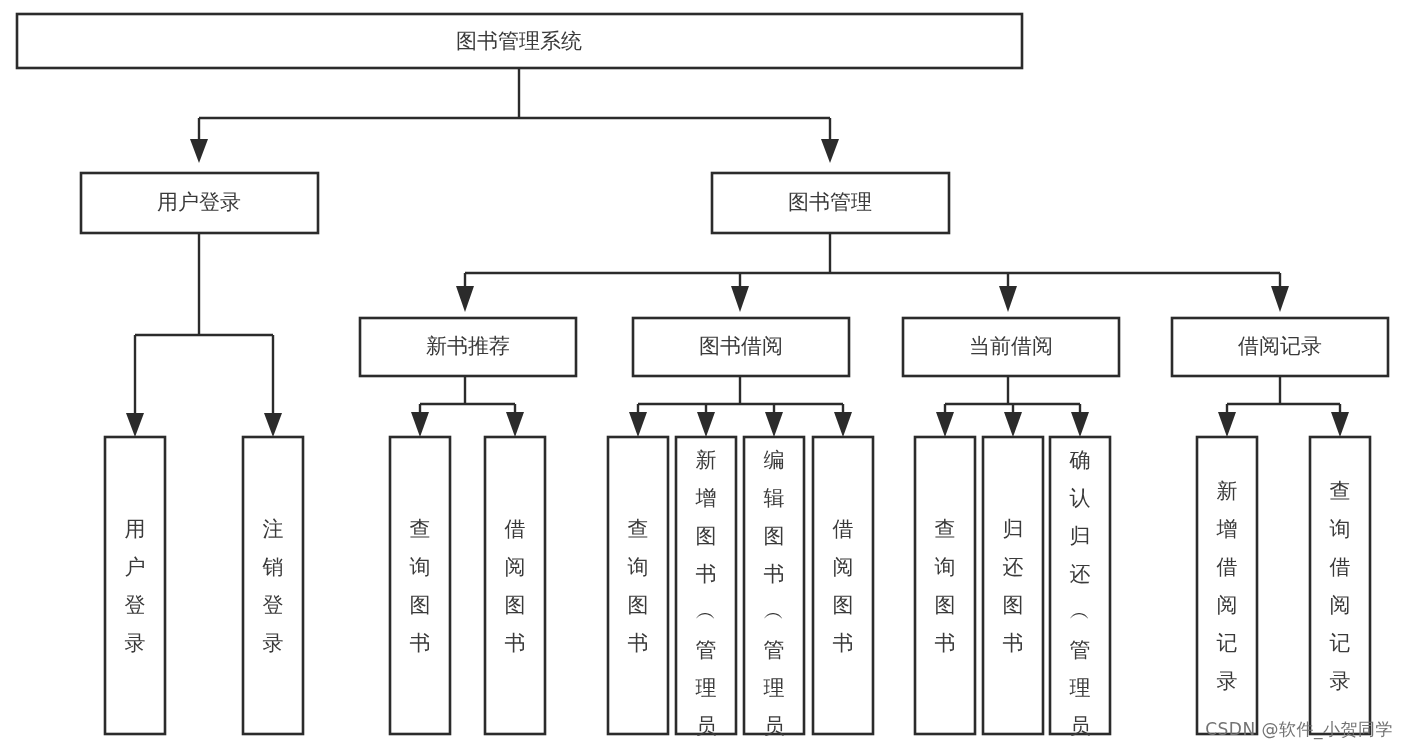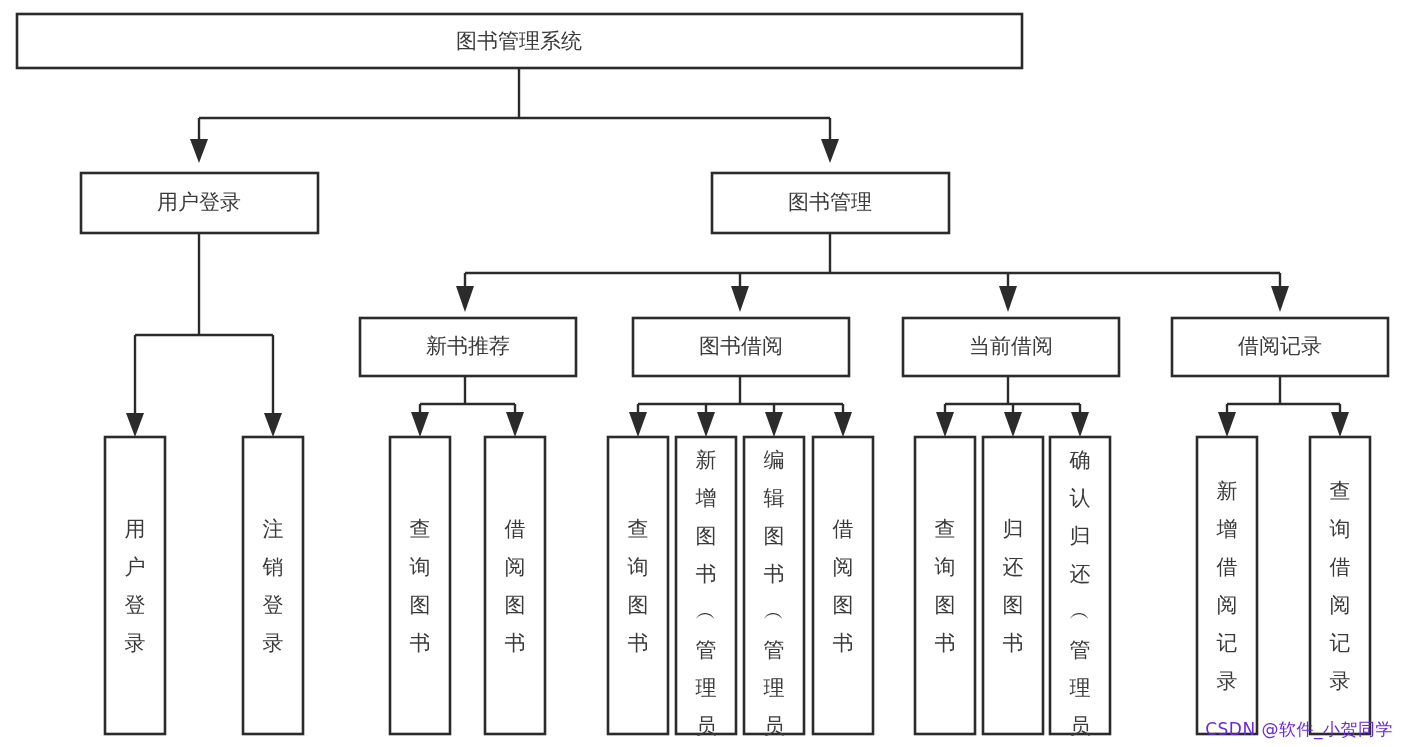--- a/index.html
+++ b/index.html
@@ -55,21 +55,21 @@
     font-family: "DejaVu Sans", "Liberation Sans", sans-serif;
     font-size: 21px;
     text-anchor: middle;
   }
   .watermark {
     position: absolute;
     right: 12px;
     bottom: 6px;
     font-family: "DejaVu Sans", "Liberation Sans", sans-serif;
     font-size: 17px;
-    color: #6d28d9;
+    color: #737373;
     letter-spacing: 0.5px;
     white-space: nowrap;
     user-select: none;
   }
 </style>
 </head>
 <body>
 
 <div id="diagram-root">
 

